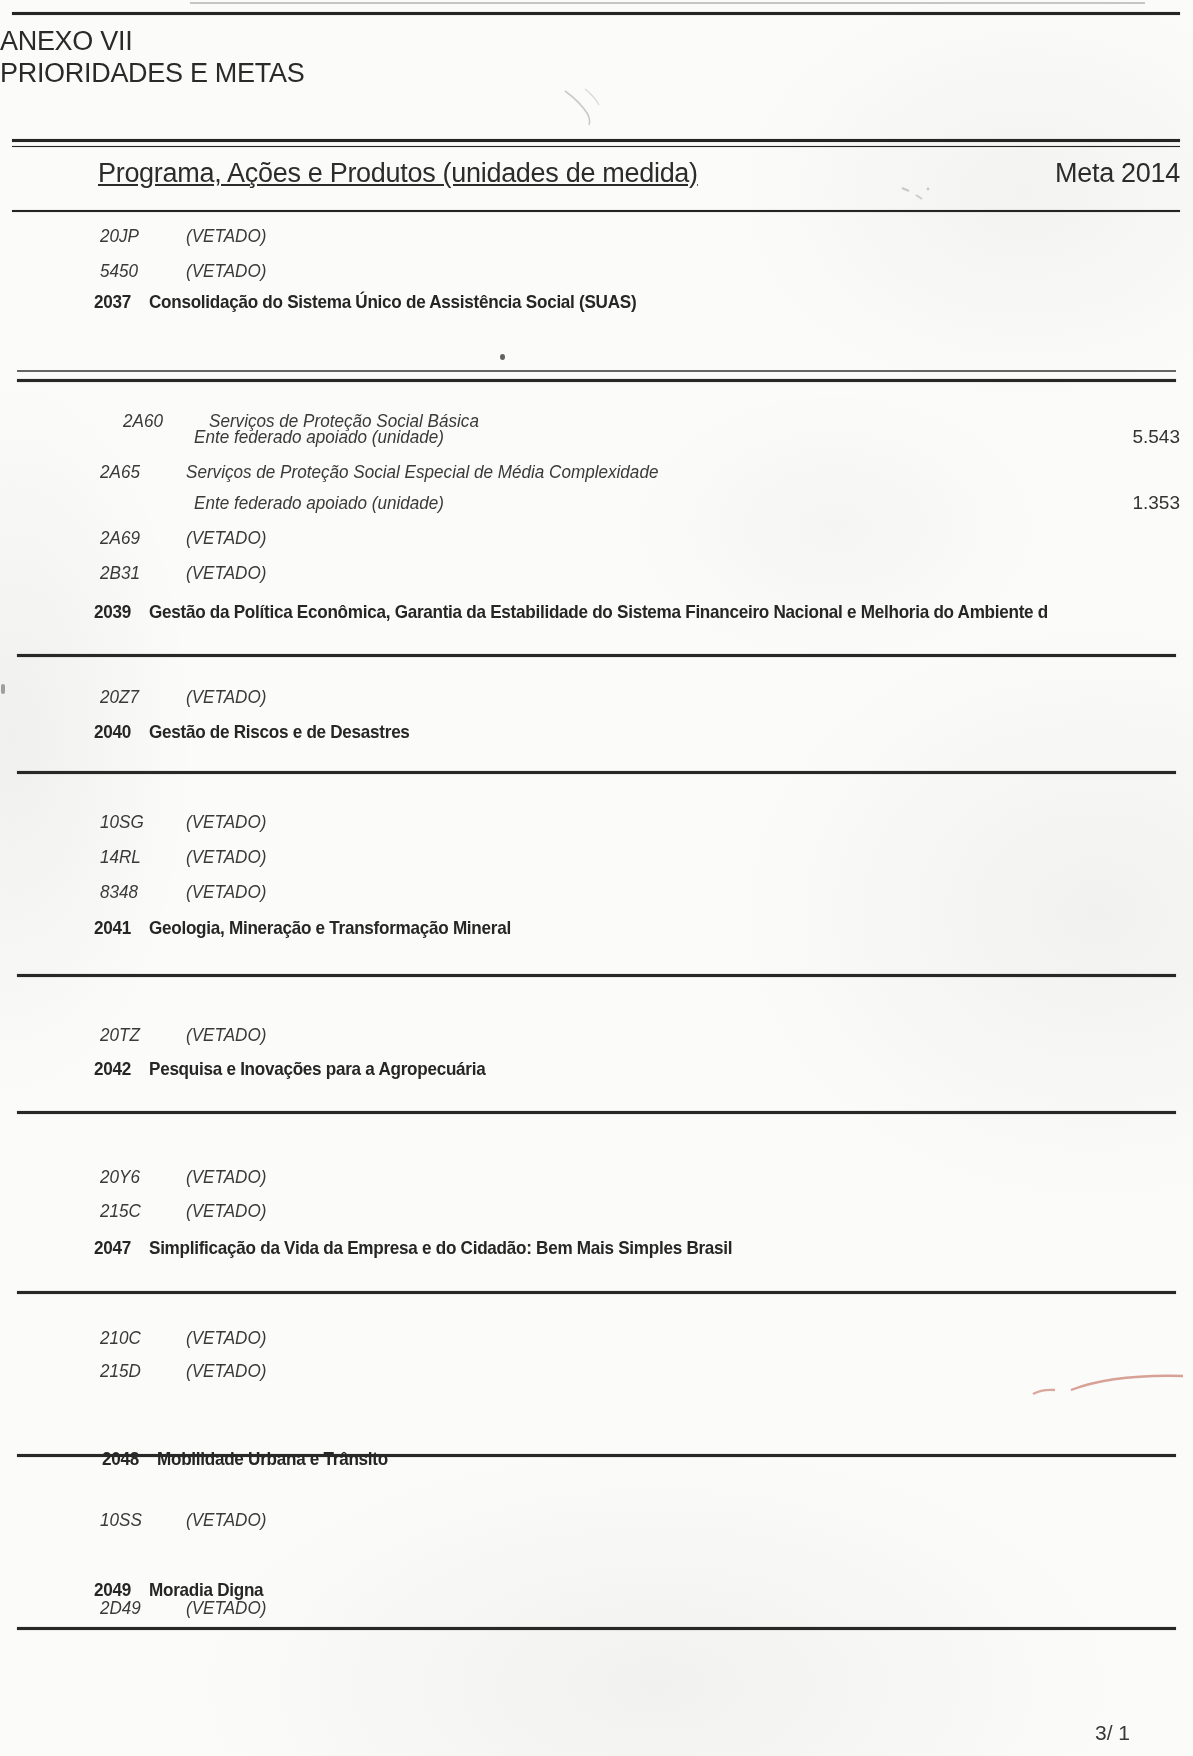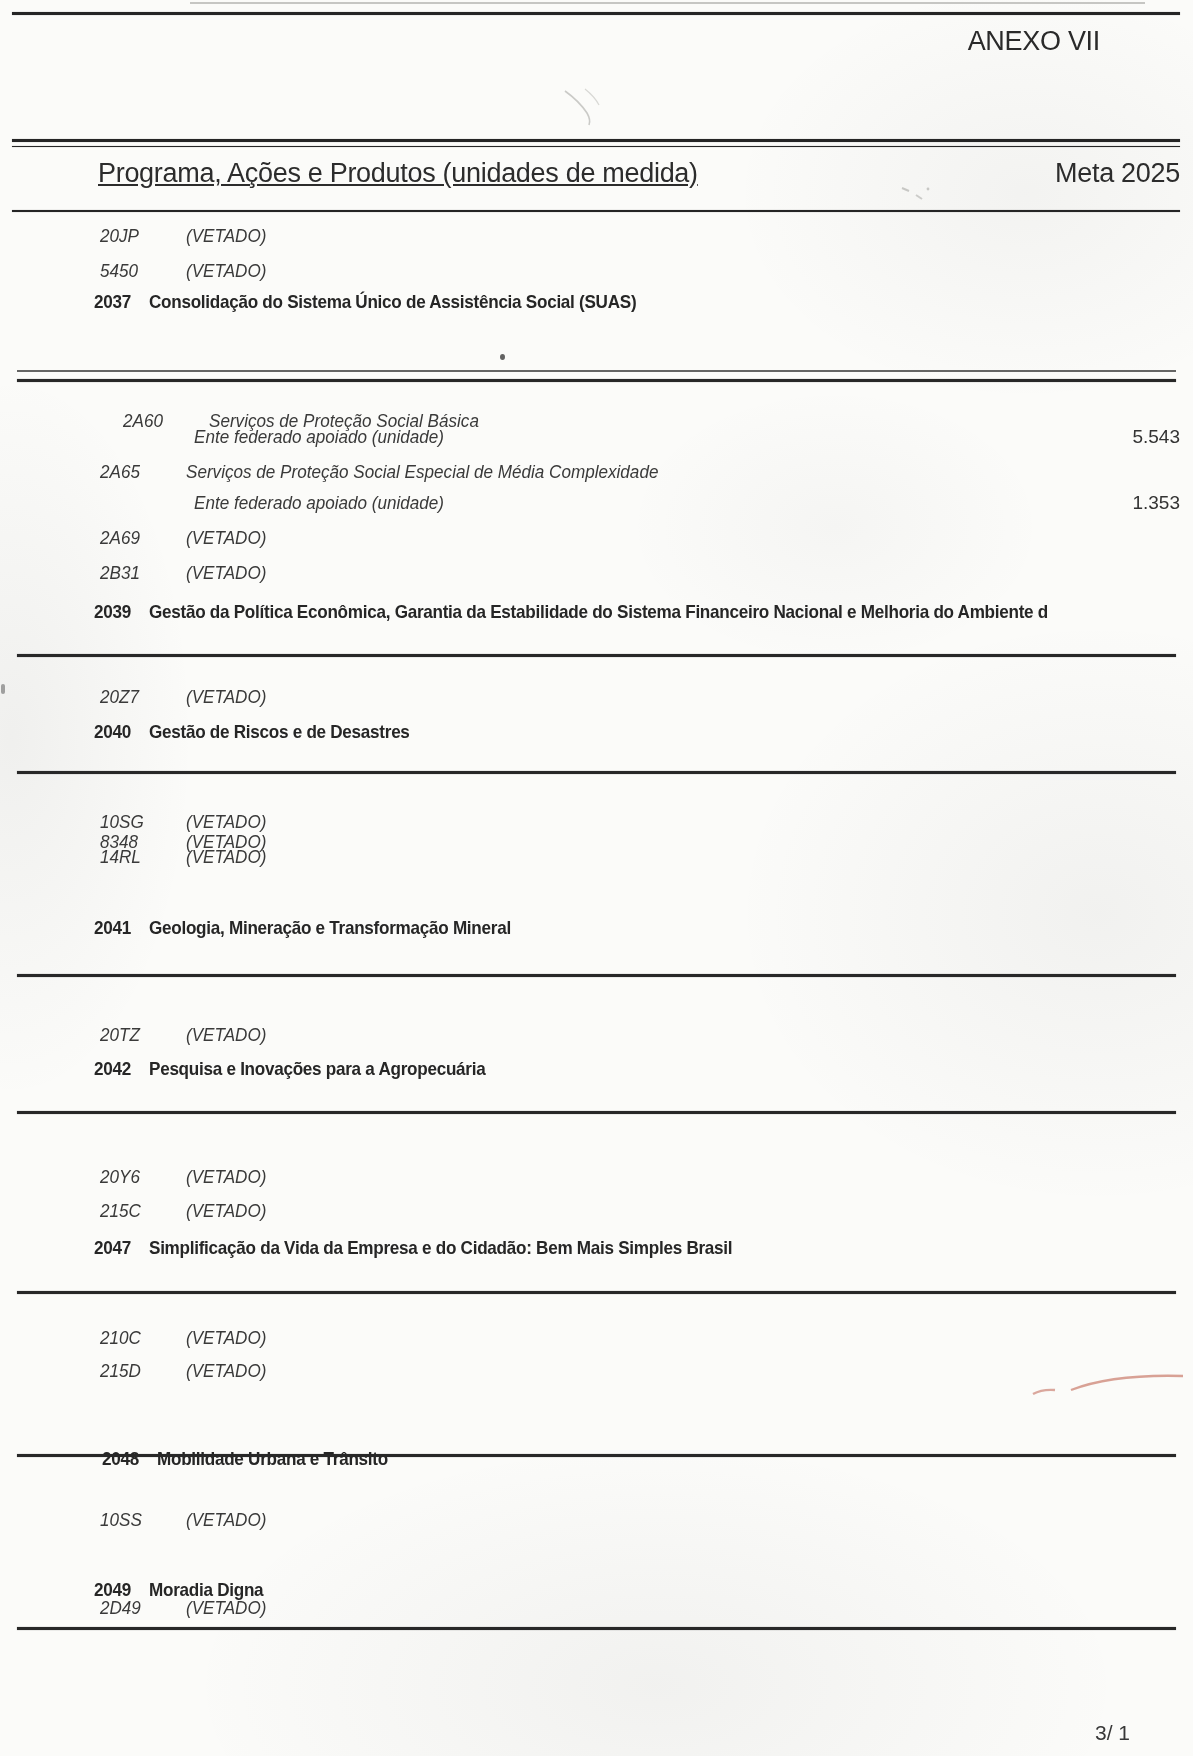--- a/index.html
+++ b/index.html
@@ -8,21 +8,21 @@
     font-family:"Liberation Sans","DejaVu Sans",sans-serif; color:#2e2e2e;
     background:
       radial-gradient(ellipse 420px 300px at 86% 11%, rgba(60,60,60,0.045), transparent 70%),
       radial-gradient(ellipse 520px 420px at 92% 52%, rgba(60,60,60,0.05), transparent 70%),
       radial-gradient(ellipse 650px 340px at 55% 96%, rgba(60,60,60,0.05), transparent 72%),
       radial-gradient(ellipse 260px 520px at 1% 42%, rgba(60,60,60,0.06), transparent 70%),
       radial-gradient(ellipse 300px 200px at 70% 30%, rgba(60,60,60,0.03), transparent 70%),
       #fbfbf9;
   }
   .rule { position:absolute; background:#252525; box-shadow:0 0 1px rgba(40,40,40,.6); }
-  .center-text { position:absolute; text-align:right; white-space:nowrap; }
+  .center-text { position:absolute; text-align:left; white-space:nowrap; }
   .title { font-size:27px; letter-spacing:-0.3px; color:#2a2a2a; }
   .section-title { font-size:22px; letter-spacing:-0.2px; color:#2d2d2d; }
   .col-header { position:absolute; font-size:27px; letter-spacing:-0.3px; color:#2c2c2c; white-space:nowrap; }
   .row { position:absolute; left:0; width:1193px; height:23px; font-size:19px; line-height:23px; white-space:nowrap; }
   .cell { position:absolute; top:0; transform:scaleX(0.9); transform-origin:0 0; white-space:nowrap; }
   .it { font-style:italic; color:#3a3a3a; }
   .b  { font-weight:bold; color:#262626; letter-spacing:-0.3px; }
   .val { position:absolute; top:0; right:13px; color:#333; }
   .divider { position:absolute; left:17px; width:1159px; height:3px; background:#282828; box-shadow:0 0 1px rgba(40,40,40,.7); }
   .divider-thin { position:absolute; left:17px; width:1159px; height:1.5px; background:#4a4a4a; opacity:.85; }
@@ -33,26 +33,27 @@
 </head>
 <body>
 
 <div class="page">
 
   <div class="rule" style="top:2px; left:190px; width:955px; height:1.5px; background:#9b9b98; box-shadow:none; opacity:.55;"></div>
 
   <div class="rule" style="top:12px; left:12px; width:1168px; height:3px;"></div>
 
   <div class="center-text title" style="top:26px; left:0; width:1100px;">ANEXO VII</div>
+  <div class="center-text title" style="top:58px; left:0; width:1100px;">PRIORIDADES E METAS</div>
 
   <div class="rule" style="top:139px; left:12px; width:1168px; height:2.5px;"></div>
   <div class="rule" style="top:145.5px; left:12px; width:1168px; height:1.5px;"></div>
 
   <div class="col-header" style="top:158px; left:98px;text-decoration:underline;">Programa, Ações e Produtos (unidades de medida)</div>
-  <div class="col-header" style="top:158px; right:13px;">Meta 2025</div>
+  <div class="col-header" style="top:158px; right:13px;">Meta 2014</div>
 
   <div class="rule" style="top:210px; left:12px; width:1168px; height:2px;"></div>
 
   <div id="rows">
       <div class="row" style="top: 224px;">
         <span class="cell it" style="left: 100px;">20JP</span>
         <span class="cell it" style="left: 186px;">(VETADO)</span>
       </div>
       <div class="row" style="top: 259px;">
         <span class="cell it" style="left: 100px;">5450</span>
@@ -103,21 +104,21 @@
       </div>
       <div class="divider" style="top: 771px;"></div>
       <div class="row" style="top: 810px;">
         <span class="cell it" style="left: 100px;">10SG</span>
         <span class="cell it" style="left: 186px;">(VETADO)</span>
       </div>
       <div class="row" style="top: 845px;">
         <span class="cell it" style="left: 100px;">14RL</span>
         <span class="cell it" style="left: 186px;">(VETADO)</span>
       </div>
-      <div class="row" style="top: 830px;">
+      <div class="row" style="top: 880px;">
         <span class="cell it" style="left: 100px;">8348</span>
         <span class="cell it" style="left: 186px;">(VETADO)</span>
       </div>
       <div class="row" style="top: 916px;">
         <span class="cell b" style="left: 94px;">2041</span>
         <span class="cell b" style="left: 149px;">Geologia, Mineração e Transformação Mineral</span>
       </div>
       <div class="divider" style="top: 974px;"></div>
       <div class="row" style="top: 1023px;">
         <span class="cell it" style="left: 100px;">20TZ</span>

